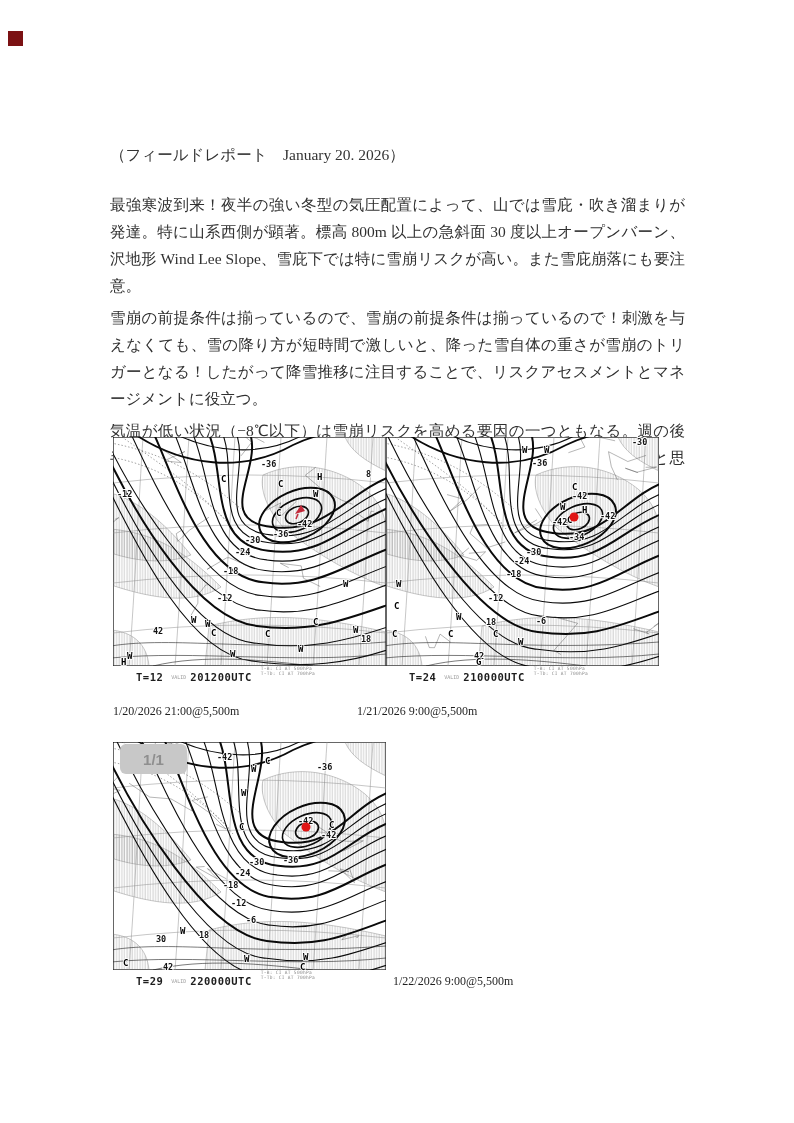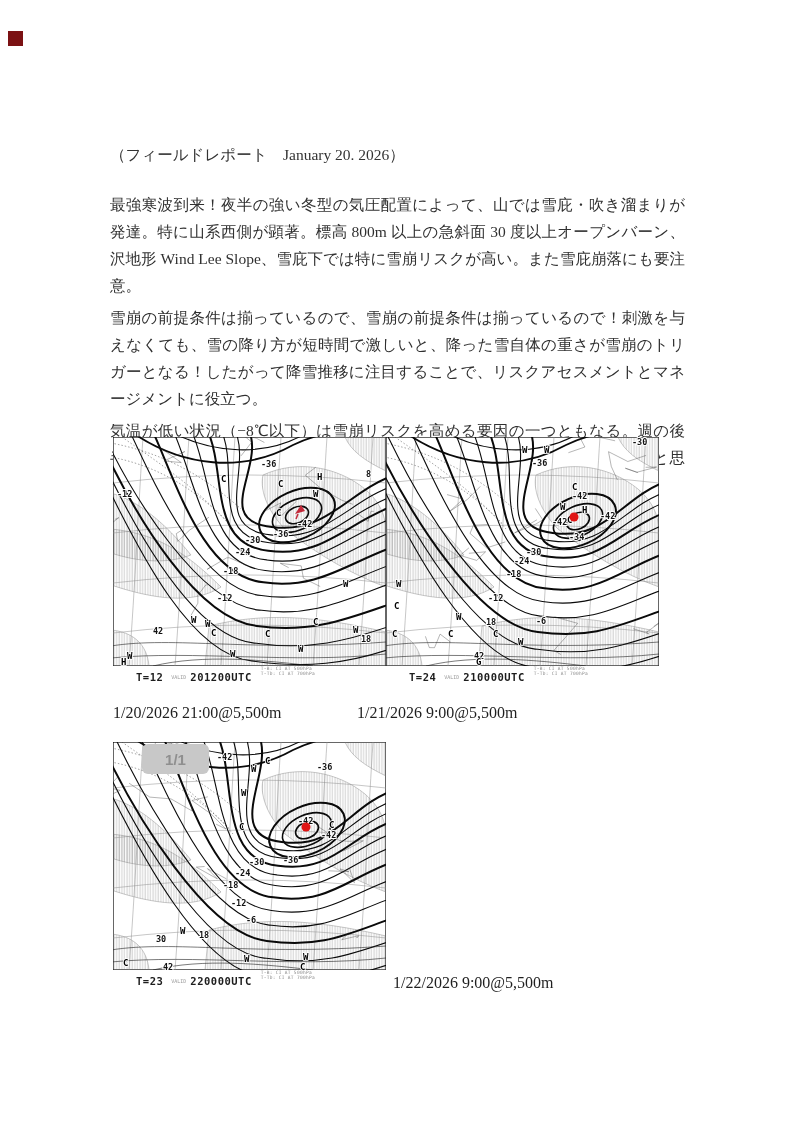--- a/index.html
+++ b/index.html
@@ -12,22 +12,22 @@
   .body-text p{margin:0 0 5px 0;font-family:Liberation Serif, serif;}
   .map-block{position:absolute;width:273px;}
   .map-block svg{display:block;background:#fff;}
   .map-label-row{position:relative;height:14px;white-space:nowrap;
                  font-family:"DejaVu Sans Mono","Liberation Mono",monospace;color:#1d1d1d;}
   .map-label-row .t{font-weight:bold;font-size:10.5px;letter-spacing:.5px;margin-left:23px;}
   .map-label-row .valid{font-size:5px;color:#9a9a9a;margin:0 4px 0 8px;vertical-align:2px;}
   .map-label-row .utc{font-weight:bold;font-size:10.5px;letter-spacing:.5px;}
   .fineprint{display:inline-block;vertical-align:top;margin-left:9px;line-height:5px;
              font-size:4.5px;color:#8a8a8a;letter-spacing:.3px;}
-  .caption{position:absolute;font-size:16px;color:#1f1f1f;white-space:nowrap;}
-  .page-badge{position:absolute;left:29px;top:2px;width:67px;height:30px;border-radius:6px;
+  .caption{position:absolute;font-size:12px;color:#1f1f1f;white-space:nowrap;}
+  .page-badge{position:absolute;left:7px;top:2px;width:67px;height:30px;border-radius:6px;
               background:#c8c8c8;color:#8f8f8f;font-family:"Liberation Sans","DejaVu Sans",sans-serif;
               font-weight:bold;font-size:15px;display:flex;align-items:center;justify-content:center;
               z-index:3;}
 </style>
 </head>
 <body>
 
 <div class="page">
 
   <div class="corner-marker"></div>
@@ -304,19 +304,19 @@
         <text x="216" y="86" font-family="&quot;DejaVu Sans Mono&quot;,monospace" font-size="9" font-weight="bold" fill="#000" stroke="#fff" stroke-width="1.6" paint-order="stroke">C</text>
         <text x="67" y="192" font-family="&quot;DejaVu Sans Mono&quot;,monospace" font-size="9" font-weight="bold" fill="#000" stroke="#fff" stroke-width="1.6" paint-order="stroke">W</text>
         <text x="190" y="218" font-family="&quot;DejaVu Sans Mono&quot;,monospace" font-size="9" font-weight="bold" fill="#000" stroke="#fff" stroke-width="1.6" paint-order="stroke">W</text>
         <text x="187" y="228" font-family="&quot;DejaVu Sans Mono&quot;,monospace" font-size="9" font-weight="bold" fill="#000" stroke="#fff" stroke-width="1.6" paint-order="stroke">C</text>
         <text x="131" y="220" font-family="&quot;DejaVu Sans Mono&quot;,monospace" font-size="9" font-weight="bold" fill="#000" stroke="#fff" stroke-width="1.6" paint-order="stroke">W</text>
         <text x="10" y="224" font-family="&quot;DejaVu Sans Mono&quot;,monospace" font-size="9" font-weight="bold" fill="#000" stroke="#fff" stroke-width="1.6" paint-order="stroke">C</text>
         <text x="40" y="30" font-family="&quot;DejaVu Sans Mono&quot;,monospace" font-size="9" font-weight="bold" fill="#000" stroke="#fff" stroke-width="1.6" paint-order="stroke">W</text>
         <circle cx="193" cy="85" r="4.5" fill="#e01414"></circle>
       </svg>
     <div class="map-label-row">
-      <span class="t">T=23</span><span class="valid">VALID</span><span class="utc">220000UTC</span><span class="fineprint"><span>T-B: CI AT 500hPa</span><br><span>T-TD: CI AT 700hPa</span></span>
+      <span class="t">T=29</span><span class="valid">VALID</span><span class="utc">220000UTC</span><span class="fineprint"><span>T-B: CI AT 500hPa</span><br><span>T-TD: CI AT 700hPa</span></span>
     </div>
   </div>
 
   <div class="caption" style="left:393px;top:974px;">1/22/2026 9:00@5,500m</div>
 
 </div>
 
 </body></html>

